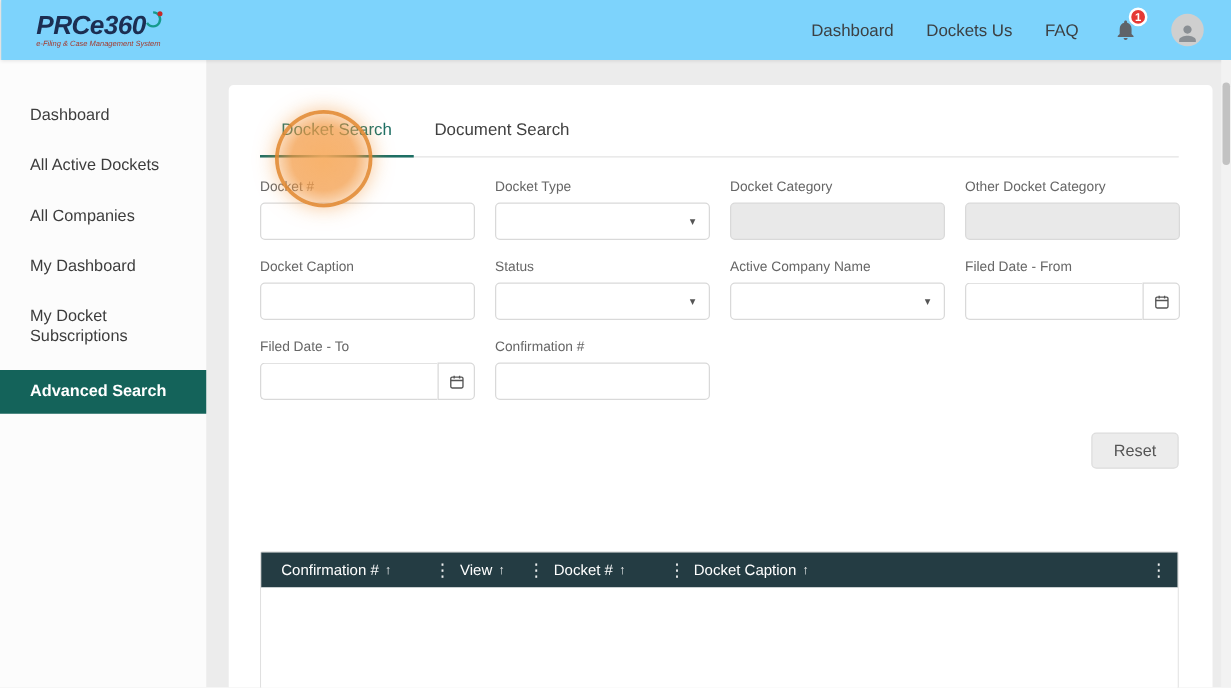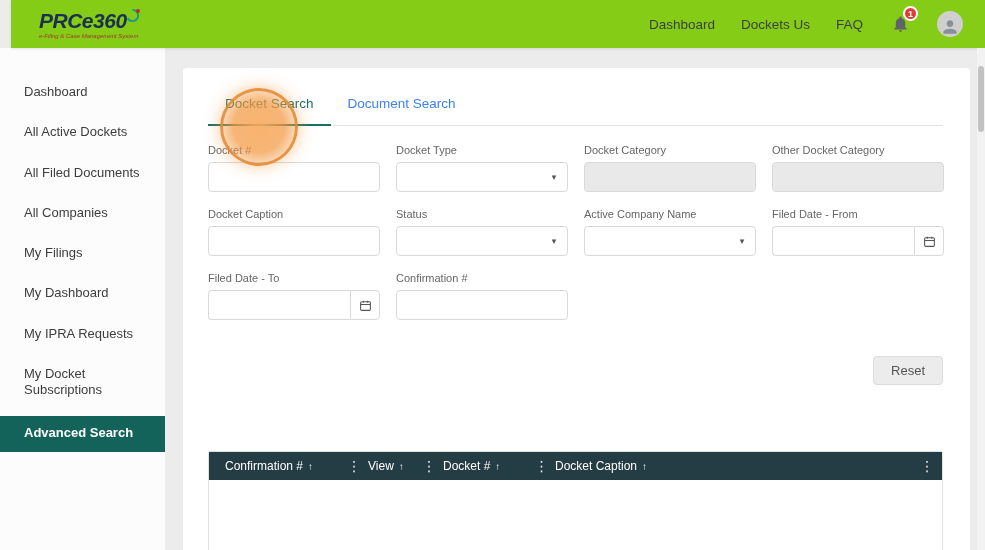--- a/index.html
+++ b/index.html
@@ -6,22 +6,22 @@
   html, body { width: 985px; height: 550px; }
   body {
     font-family: "Liberation Sans", sans-serif;
     background: #ececec;
     position: relative;
     overflow: hidden;
     color: #333;
   }
   
   .header {
-    position: absolute; top: 0; left: 11px; right: 0; height: 48px;
-    background: #84cc16; z-index: 6;
+    position: absolute; top: 0; left: 1px; right: 0; height: 48px;
+    background: #7dd3fc; z-index: 6;
     box-shadow: 0 1px 3px rgba(0,0,0,.10);
     display: flex; align-items: center;
   }
   .logo-block { margin-left: 28px; line-height: 1; cursor: pointer; }
   .logo-row { display: flex; align-items: center; }
   .logo-text { font-size: 21px; font-weight: bold; font-style: italic; color: #1c2e52; letter-spacing: -0.5px; }
   .logo-swirl { margin-left: -2px; position: relative; top: -3px; }
   .logo-dot { width: 4px; height: 4px; background: #c62828; border-radius: 50%; position: relative; top: -9px; left: -4px; }
   .tagline { font-size: 6px; color: #a33a2e; margin-top: 2px; font-style: italic; }
   .header-nav { margin-left: auto; display: flex; align-items: center; gap: 26px; margin-right: 22px; }
@@ -52,21 +52,21 @@
     margin-top: 6px; padding-top: 9px; padding-bottom: 10px;
   }
   
   .main-card {
     position: absolute; left: 183px; top: 68px; width: 787px; bottom: 0;
     background: #fff; border-radius: 4px 4px 0 0; z-index: 1;
     padding: 28px 27px 0 25px;
   }
   .tabs { display: flex; border-bottom: 1px solid #e3e3e3; }
   .tab {
-    padding: 0 17px 13px 17px; font-size: 13.5px; color: #3b82f6;
+    padding: 0 17px 13px 17px; font-size: 13.5px; color: #404040;
     cursor: pointer; white-space: nowrap;
   }
   .tab.active { color: #1d6f64; border-bottom: 2px solid #1d6f64; margin-bottom: -1px; }
   
   .form-grid {
     display: grid; grid-template-columns: repeat(4, 172px);
     column-gap: 16px; margin-top: 18px;
   }
   .field { margin-bottom: 16px; }
   .field-label { display: block; font-size: 11px; color: #666; margin-bottom: 6px; }
@@ -85,21 +85,21 @@
     color: #555; font-size: 9px; cursor: pointer; flex: none;
   }
   .date-group { display: flex; }
   .date-group .control { border-radius: 4px 0 0 4px; border-right: none; flex: 1; }
   .cal-btn {
     width: 30px; height: 30px; border: 1px solid #d9d9d9; border-radius: 0 4px 4px 0;
     background: #fff; display: flex; align-items: center; justify-content: center;
     cursor: pointer; flex: none;
   }
   
-  .actions { display: flex; justify-content: flex-end; gap: 16px; margin-top: 20px; }
+  .actions { display: flex; justify-content: flex-end; gap: 16px; margin-top: 10px; }
   .btn { height: 29px; border-radius: 4px; font-size: 13px; padding: 0 17px; cursor: pointer; font-family: "Liberation Sans", sans-serif; }
   .btn-reset { background: #ececec; color: #555; border: 1px solid #dcdcdc; }
   .btn-search { background: #14635a; color: #fff; border: none; }
   
   .results-table { margin-top: 66px; border: 1px solid #e0e0e0; border-radius: 2px; }
   .table-header {
     background: #243c43; color: #fff; height: 28px;
     display: flex; align-items: center; font-size: 12px;
   }
   .th-cell { display: flex; align-items: center; gap: 5px; cursor: pointer; white-space: nowrap; }
@@ -152,25 +152,22 @@
       <svg width="20" height="20" viewBox="0 0 24 24" fill="#8a8f94">
           <path d="M12 12c2.21 0 4-1.79 4-4s-1.79-4-4-4-4 1.79-4 4 1.79 4 4 4zm0 2c-2.67 0-8 1.34-8 4v2h16v-2c0-2.66-5.33-4-8-4z"></path>
         </svg>
     </span>
   </div>
 </div>
 
 <div class="sidebar">
   <div class="side-item">Dashboard</div>
   <div class="side-item">All Active Dockets</div>
-  <div class="side-item">All Filed Documents</div>
   <div class="side-item">All Companies</div>
-  <div class="side-item">My Filings</div>
   <div class="side-item">My Dashboard</div>
-  <div class="side-item">My IPRA Requests</div>
   <div class="side-item">My Docket Subscriptions</div>
   <div class="side-item active">Advanced Search</div>
 </div>
 
 <div class="main-card">
 
   <div class="tabs">
     <div class="tab active">Docket Search</div>
     <div class="tab">Document Search</div>
   </div>

